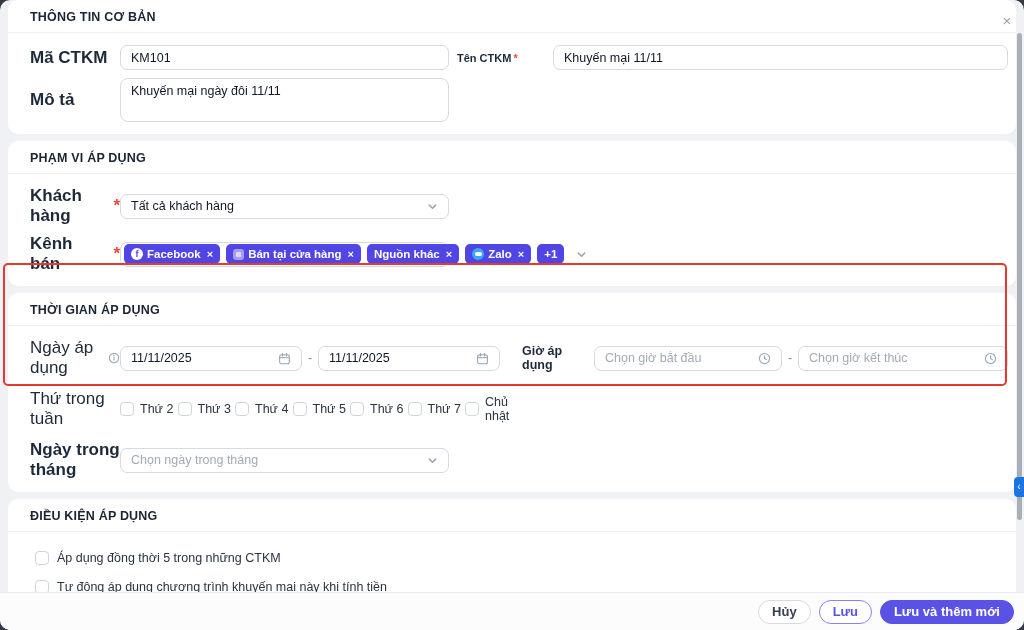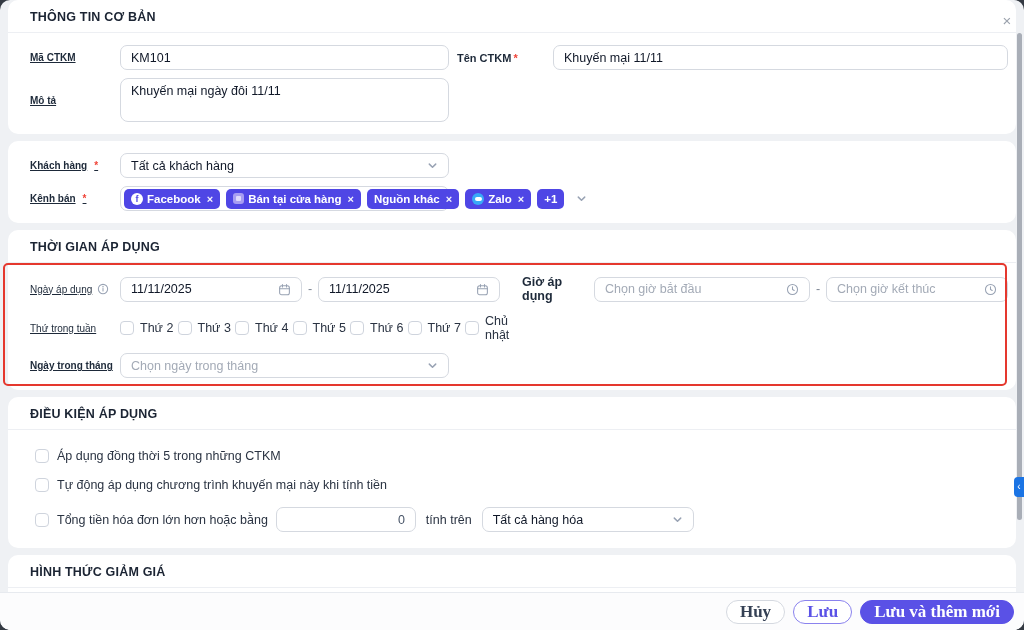--- a/index.html
+++ b/index.html
@@ -10,21 +10,21 @@
   .modal-header { height:37px; padding:11px 20px 0; }
   .modal-title { font-size:17px; font-weight:700; color:#12161d; letter-spacing:.1px; }
   .close-btn { position:absolute; top:13px; right:9px; width:16px; height:16px; color:#9aa1ac; font-size:15px; line-height:15px; text-align:center; cursor:pointer; }
 
   .content { padding:0 8px; }
   .card { background:#fff; border-radius:10px; margin-bottom:7px; }
   .card-title { font-size:12.5px; font-weight:700; color:#1b2433; letter-spacing:.2px; padding:10px 22px 8px; border-bottom:1px solid #edeff3; }
   .card-body { padding:4px 8px 12px 22px; }
 
   .row { display:flex; align-items:center; margin-top:8px; }
-  .lbl { width:90px; flex:none; font-size:10px; font-weight:700; color:#1d2939; display:flex; align-items:center; gap:5px;text-decoration:underline; }
+  .lbl { width:90px; flex:none; font-size:17px; font-weight:700; color:#1d2939; display:flex; align-items:center; gap:5px; }
   .lbl.reg { font-weight:400; }
   .req { color:#f04438; font-weight:700; margin-left:2px; }
 
   .field { height:25px; background:#fff; border:1px solid #d5d9e0; border-radius:7px; display:flex; align-items:center; padding:0 10px; font-size:12.5px; color:#101828; gap:6px; }
   .field .val { flex:1; white-space:nowrap; overflow:hidden; }
   .field .ph { flex:1; color:#a3aab6; white-space:nowrap; overflow:hidden; }
   .w-main { width:329px; flex:none; }
   .grow { flex:1; }
   .textarea { height:44px; align-items:flex-start; padding-top:5px; border-radius:8px; }
   .sep { width:16px; text-align:center; color:#7d8694; font-size:12.5px; flex:none; }
@@ -45,21 +45,21 @@
   .icon-zalo { width:12px; height:12px; border-radius:50%; background:#39a9f7; position:relative; flex:none; }
   .icon-zalo::after { content:""; position:absolute; left:2.5px; top:4px; width:7px; height:4px; background:#fff; border-radius:2px; }
 
   .amount { width:140px; margin-left:0; justify-content:flex-end; color:#475467; }
   .mid-lbl { font-size:12.5px; color:#2a3342; margin:0 2px; }
   .w-select3 { width:212px; }
 
   .red-outline { position:absolute; left:3px; top:263px; width:1004px; height:123px; border:2.5px solid #e5382e; border-radius:5px; pointer-events:none; z-index:5; }
 
   .footer { position:absolute; left:0; right:0; bottom:0; height:38px; background:#fcfcfd; border-top:1px solid #e7eaef; border-radius:0 0 10px 10px; display:flex; align-items:center; justify-content:flex-end; gap:8px; padding:0 10px; z-index:10; }
-  .btn { height:24px; padding:0 13px; border-radius:13px; font-size:17px; display:flex; align-items:center; cursor:pointer; font-family:Liberation Serif, serif; }
+  .btn { height:24px; padding:0 13px; border-radius:13px; font-size:13px; display:flex; align-items:center; cursor:pointer; font-family:Liberation Sans, sans-serif; }
   .btn-cancel { background:#fff; border:1px solid #d5d9e0; color:#344054; font-weight:600; }
   .btn-save { background:#fff; border:1px solid #8a82ee; color:#5a51e6; font-weight:600; }
   .btn-primary { background:#5a51e6; border:1px solid #5a51e6; color:#fff; font-weight:600; }
 
   .scroll-thumb { position:absolute; right:2px; top:33px; width:5px; height:487px; background:#a9aeb7; border-radius:3px; z-index:12; }
   .side-toggle { position:absolute; right:0; top:477px; width:10px; height:20px; background:#1b74e4; border-radius:4px 0 0 4px; color:#fff; font-size:10px; line-height:19px; text-align:center; z-index:12; cursor:pointer; }
 
   svg.ic { flex:none; display:block; }
 </style>
 </head>
@@ -89,20 +89,21 @@
         <div class="row">
           <div class="lbl">Mô tả</div>
           <div class="field w-main textarea">
             <span class="val">Khuyến mại ngày đôi 11/11</span>
           </div>
         </div>
       </div>
     </div>
 
     <div class="card">
+      <div class="card-title">PHẠM VI ÁP DỤNG</div>
       <div class="card-body">
         <div class="row">
           <div class="lbl">
             <span>Khách hàng</span>
               <span class="req">*</span>
           </div>
           <div class="field w-main">
             <span class="val">Tất cả khách hàng</span>
             <svg class="ic" width="11" height="11" viewBox="0 0 12 12" fill="none" stroke="#98a2b3" stroke-width="1.6" stroke-linecap="round" stroke-linejoin="round">
                 <path d="M2.5 4.5L6 8l3.5-3.5"></path>
@@ -165,21 +166,21 @@
           </div>
           <div class="sep">-</div>
           <div class="field" style="width:182px;">
             <span class="val">11/11/2025</span>
             <svg class="ic" width="13" height="13" viewBox="0 0 16 16" fill="none" stroke="#98a2b3" stroke-width="1.3" stroke-linecap="round">
                 <rect x="2" y="3.5" width="12" height="11" rx="2.5"></rect>
                 <path d="M2 7h12M5.5 1.8v3M10.5 1.8v3"></path>
               </svg>
           </div>
           <div class="lbl-hour">Giờ áp dụng</div>
-          <div class="field" style="width:216px;">
+          <div class="field" style="width:188px;">
             <span class="ph">Chọn giờ bắt đầu</span>
             <svg class="ic" width="13" height="13" viewBox="0 0 16 16" fill="none" stroke="#98a2b3" stroke-width="1.3" stroke-linecap="round">
                 <circle cx="8" cy="8" r="6.2"></circle>
                 <path d="M8 4.8V8l2.1 1.3"></path>
               </svg>
           </div>
           <div class="sep">-</div>
           <div class="field grow">
             <span class="ph">Chọn giờ kết thúc</span>
             <svg class="ic" width="13" height="13" viewBox="0 0 16 16" fill="none" stroke="#98a2b3" stroke-width="1.3" stroke-linecap="round">

